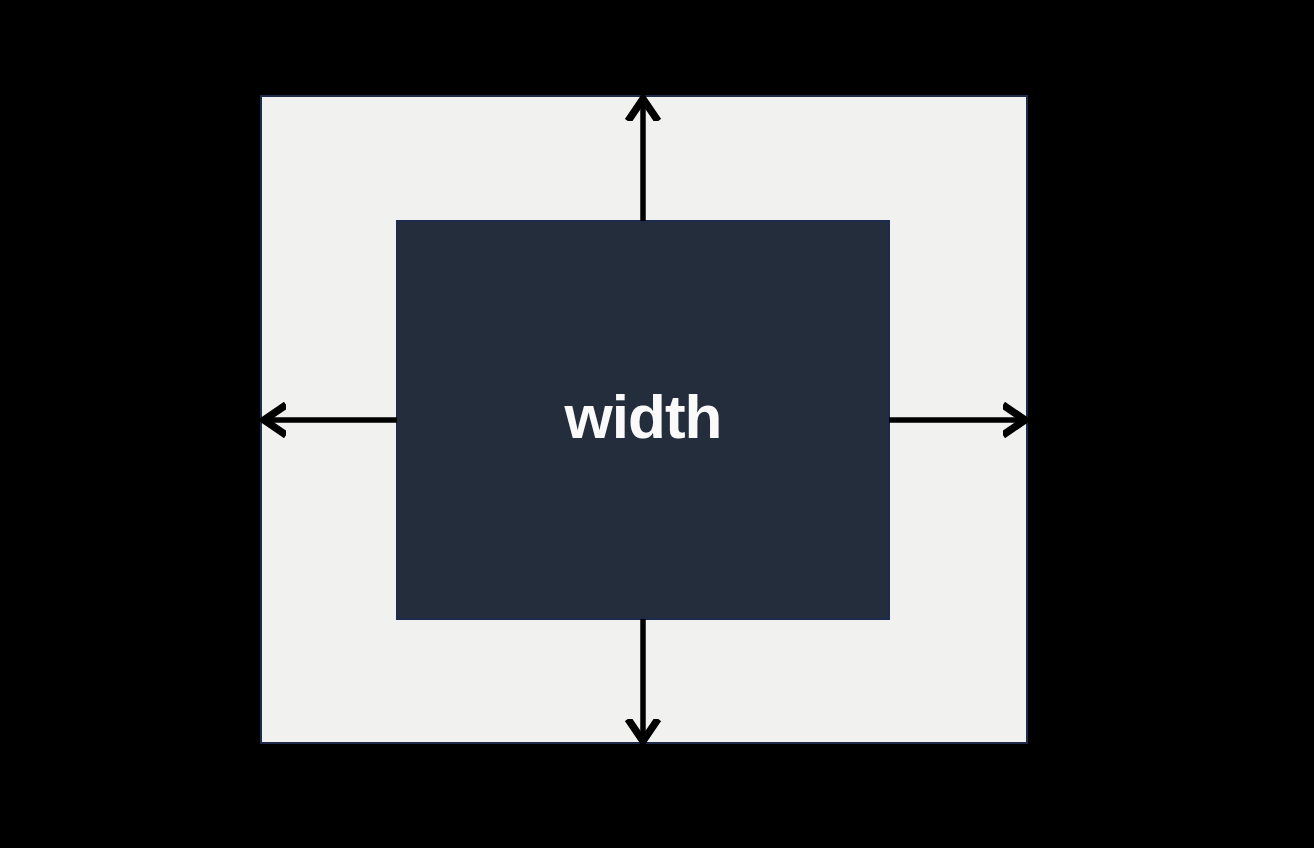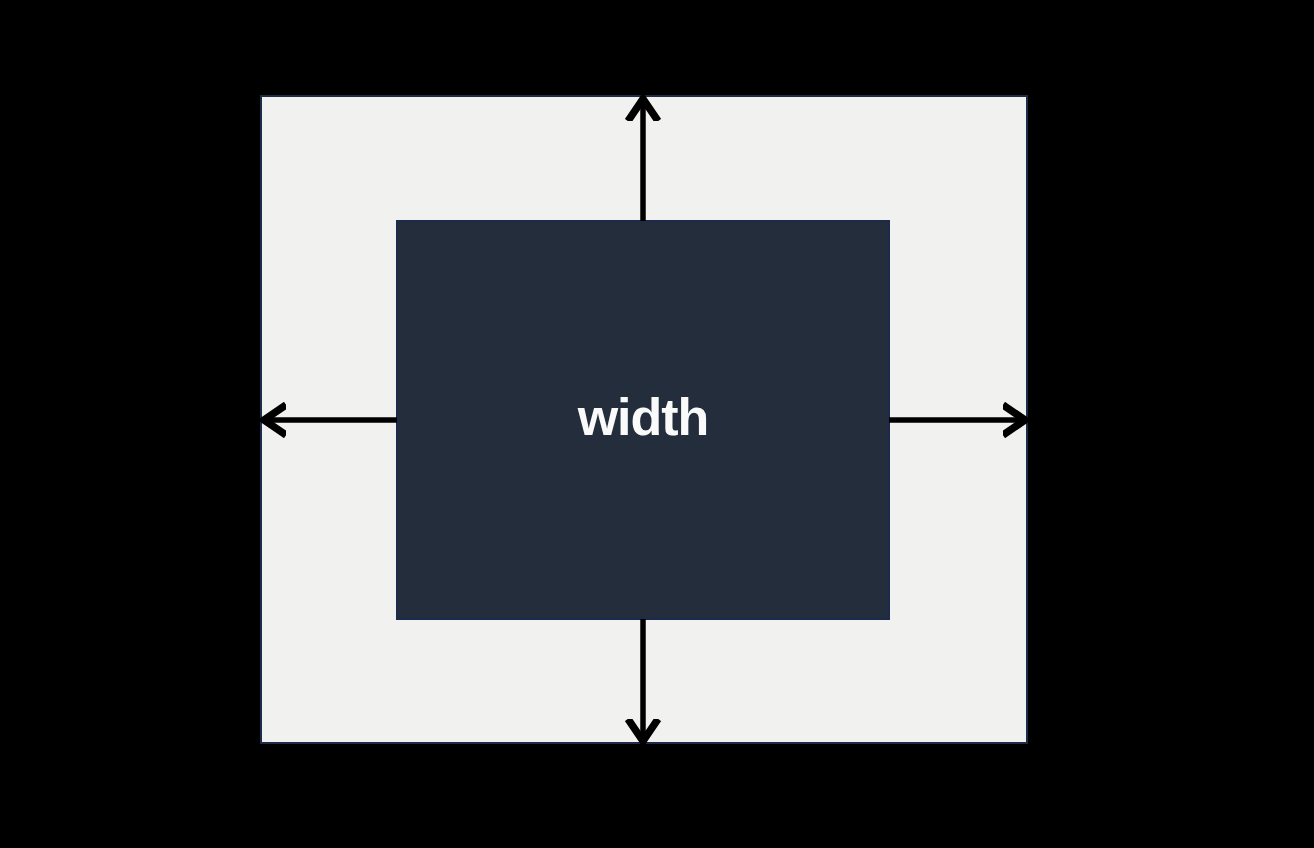--- a/index.html
+++ b/index.html
@@ -41,21 +41,21 @@
     width: 494px;
     height: 400px;
     background: var(--inner-fill);
     border: 2px solid var(--inner-border);
     display: flex;
     align-items: center;
     justify-content: center;
   }
   .width-label {
     color: var(--label-color);
-    font-size: 52px;
+    font-size: 62px;
     font-weight: bold;
     letter-spacing: -1px;
     line-height: 1;
     transform: translateY(-3px);
   }
   svg.arrows-overlay {
     position: absolute;
     inset: 0;
     width: 1314px;
     height: 848px;

